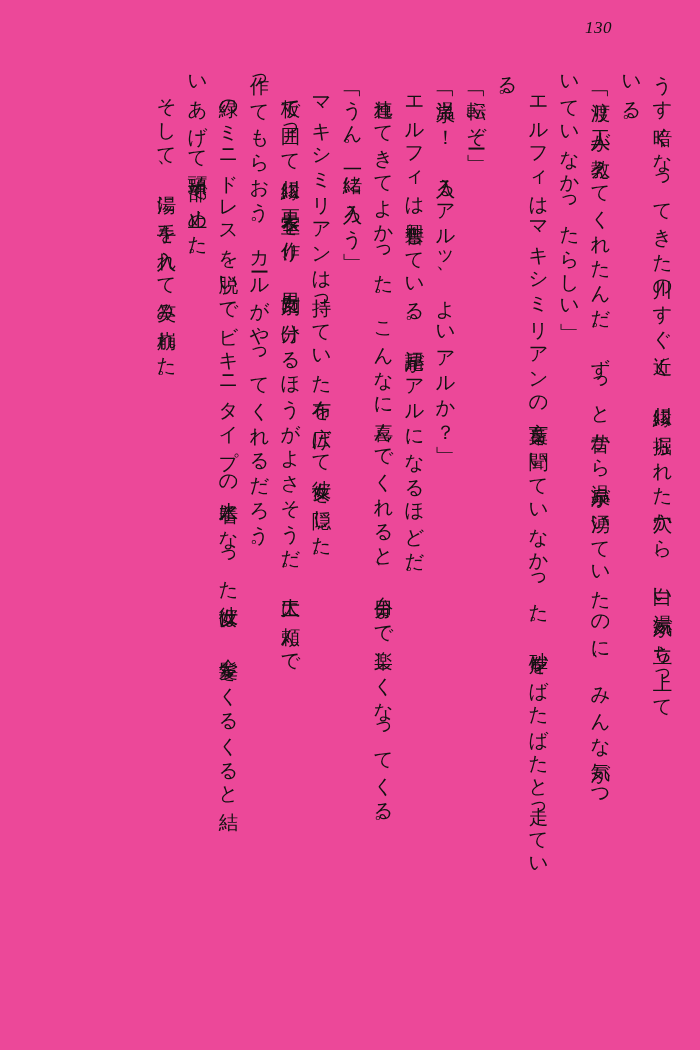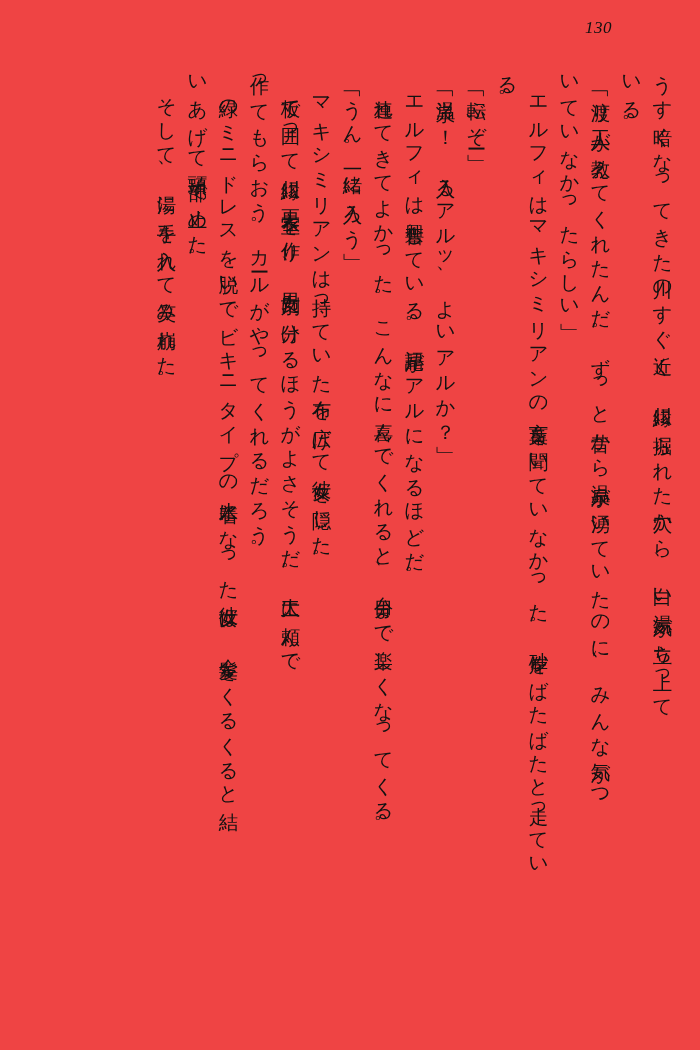--- a/index.html
+++ b/index.html
@@ -11,21 +11,21 @@
     width: 700px;
     height: 1050px;
     overflow: hidden;
     font-family: "Liberation Serif", "DejaVu Serif", serif;
     color: #111111;
   }
   .page {
     position: relative;
     width: 700px;
     height: 1050px;
-    background: #ef4444;
+    background: #ec4899;
     box-sizing: border-box;
   }
   .page-number {
     position: absolute;
     top: 18px;
     right: 88px;
     font-size: 17px;
     font-style: italic;
     font-family: "Liberation Serif", "DejaVu Serif", serif;
     color: #111111;

